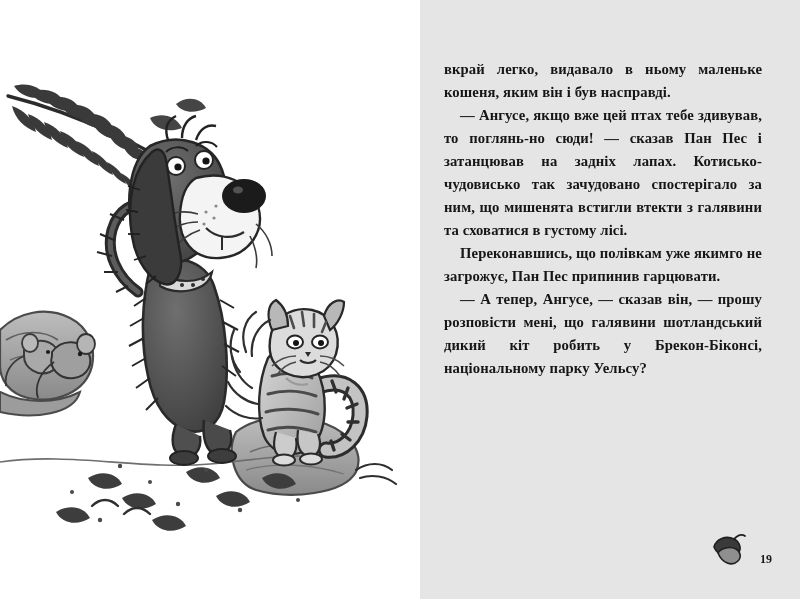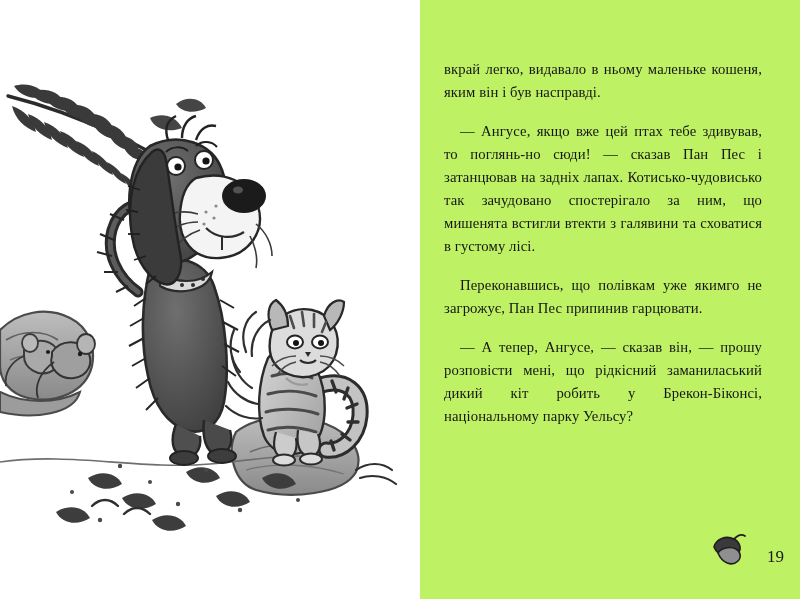--- a/index.html
+++ b/index.html
@@ -10,21 +10,22 @@
   body {
     width: 800px;
     height: 599px;
     overflow: hidden;
     font-family: "Liberation Serif", serif;
   }
   .page {
     position: relative;
     width: 800px;
     height: 599px;
-    background: #bef264;
+    background: #e5e5e5;
+    font-weight: bold;
   }
 
   
   .illustration {
     position: absolute;
     left: 0;
     top: 0;
     width: 420px;
     height: 599px;
   }
@@ -47,29 +48,29 @@
     line-height: 1.565;
     color: #161616;
     text-align: justify;
     text-justify: inter-word;
     letter-spacing: 0.1px;
   }
   .para.indent {
     text-indent: 16px;
   }
   .para + .para {
-    margin-top: 16px;
+    margin-top: 0;
   }
 
   
   .page-number {
     position: absolute;
-    right: 16px;
+    right: 28px;
     bottom: 32px;
-    font-size: 17px;
+    font-size: 12px;
     color: #1a1a1a;
     font-family: "Liberation Serif", serif;
     text-align: right;
   }
   .ornament {
     position: absolute;
     right: 52px;
     bottom: 26px;
     width: 42px;
     height: 42px;
@@ -349,21 +350,21 @@
         <path d="M92 506 C100 498 110 498 118 506"></path>
         <path d="M124 514 C132 506 142 506 150 514"></path>
       </g>
     </svg>
   </div>
 
   <div class="text-column">
     <p class="para">вкрай легко, видавало в ньому маленьке кошеня, яким він і був насправді.</p>
     <p class="para indent">— Ангусе, якщо вже цей птах тебе здиву­вав, то поглянь-но сюди! — сказав Пан Пес і затанцював на задніх лапах. Котисько-чудовисько так зачудовано спостеріга­ло за ним, що мишенята встигли втекти з галявини та сховатися в густому лісі.</p>
     <p class="para indent">Переконавшись, що полівкам уже яким­го не загрожує, Пан Пес припинив гар­цювати.</p>
-    <p class="para indent">— А тепер, Ангусе, — сказав він, — прошу розповісти мені, що рідкісний заманила­ський дикий кіт робить у Брекон-Біконсі, національному парку Уельсу?</p>
+    <p class="para indent">— А тепер, Ангусе, — сказав він, — прошу розповісти мені, що галявини шотланд­ський дикий кіт робить у Брекон-Біконсі, національному парку Уельсу?</p>
   </div>
 
   <div class="ornament">
     <svg viewBox="0 0 42 42" xmlns="http://www.w3.org/2000/svg" aria-hidden="true">
       <path d="M8 16 C10 8 20 4 28 8 C34 11 36 18 32 22 C26 28 12 26 8 16 Z" fill="#3a3a3a" stroke="#1f1f1f" stroke-width="1.6"></path>
       <path d="M12 22 C16 32 26 36 32 30 C36 26 34 20 30 18 C24 15 15 17 12 22 Z" fill="#8f8f8f" stroke="#1f1f1f" stroke-width="1.6"></path>
       <path d="M28 8 C32 4 36 3 39 5" fill="none" stroke="#1f1f1f" stroke-width="1.8" stroke-linecap="round"></path>
     </svg>
   </div>
 

